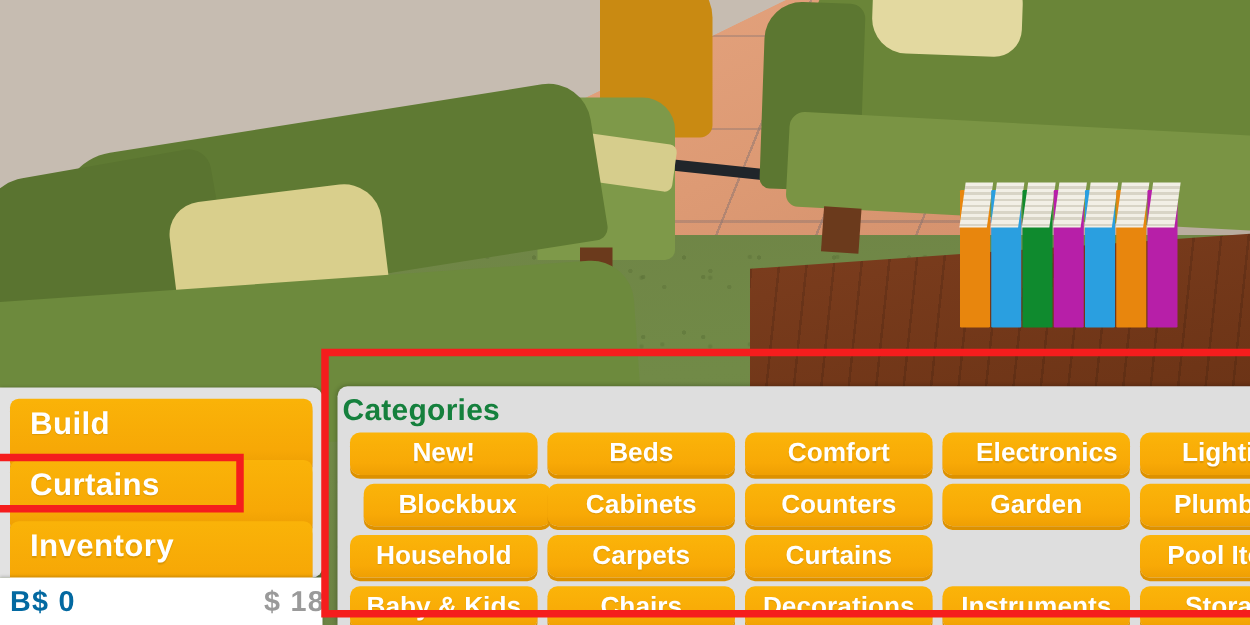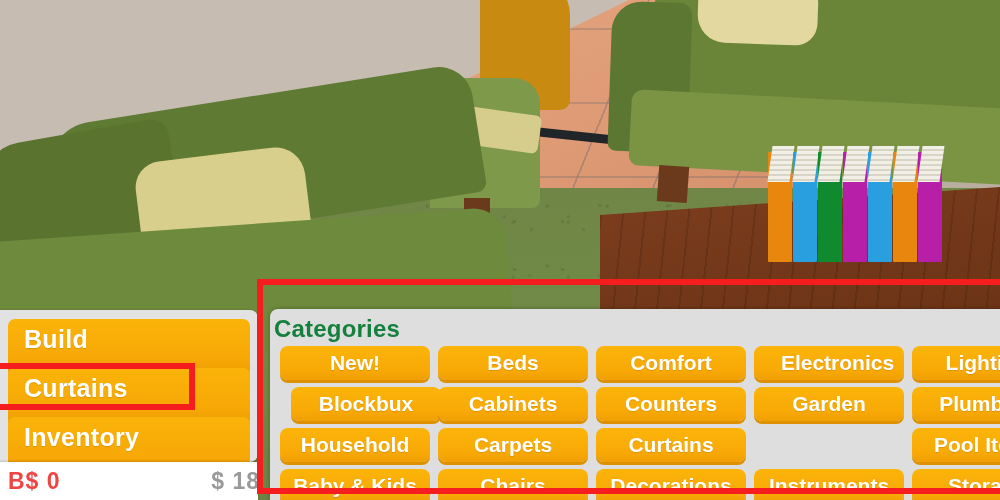--- a/index.html
+++ b/index.html
@@ -97,21 +97,21 @@
         color:#fff;font-size:25px;font-weight:bold;line-height:40px;
         padding-left:16px;box-sizing:border-box;letter-spacing:.3px;
         text-shadow:0 1px 1px rgba(0,0,0,.12);}
   .side-btn.b0{top:9px;}
   .side-btn.b1{top:58px;}
   .side-btn.b2{top:107px;}
 
   .moneybar{position:absolute;left:0;top:462px;width:258px;height:38px;
         background:#ffffff;box-shadow:0 -1px 2px rgba(0,0,0,.15);}
   .money-left{position:absolute;left:8px;top:6px;font-size:23px;font-weight:bold;
-        color:#ef4444;letter-spacing:1px;}
+        color:#0369a1;letter-spacing:1px;}
   .money-right{position:absolute;right:-2px;top:6px;font-size:23px;font-weight:bold;
         color:#9a9a9a;letter-spacing:1px;white-space:nowrap;}
 
   
   .cat-panel{position:absolute;left:270px;top:309px;width:740px;height:191px;
         background:#dedede;border-radius:8px 0 0 0;box-shadow:0 0 4px rgba(0,0,0,.3);
         overflow:hidden;}
   .cat-title{position:absolute;left:4px;top:6px;font-size:24px;font-weight:bold;
         color:#15803d;letter-spacing:.2px;}
   .cat-grid{position:absolute;left:10px;top:37px;width:730px;}

